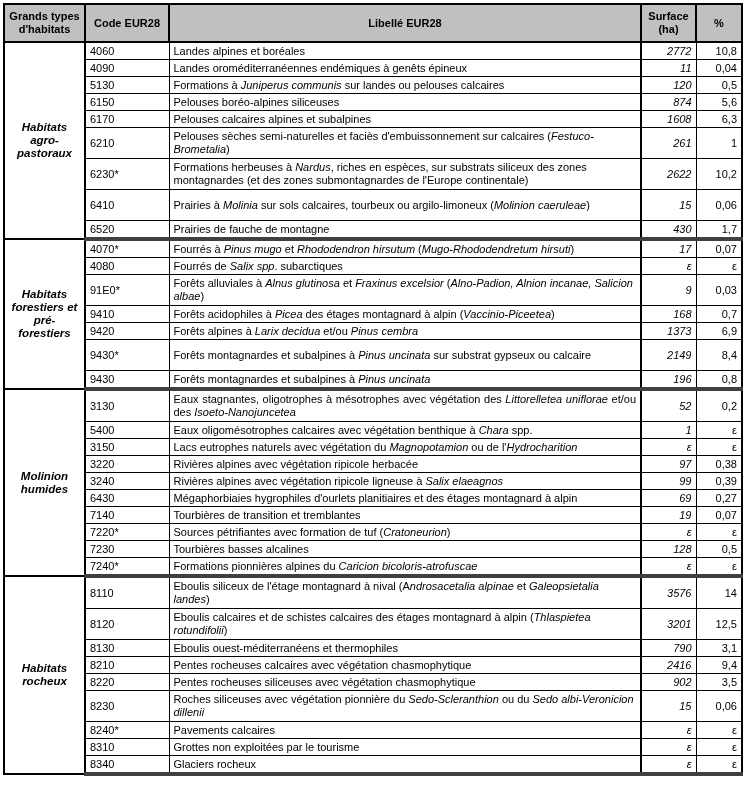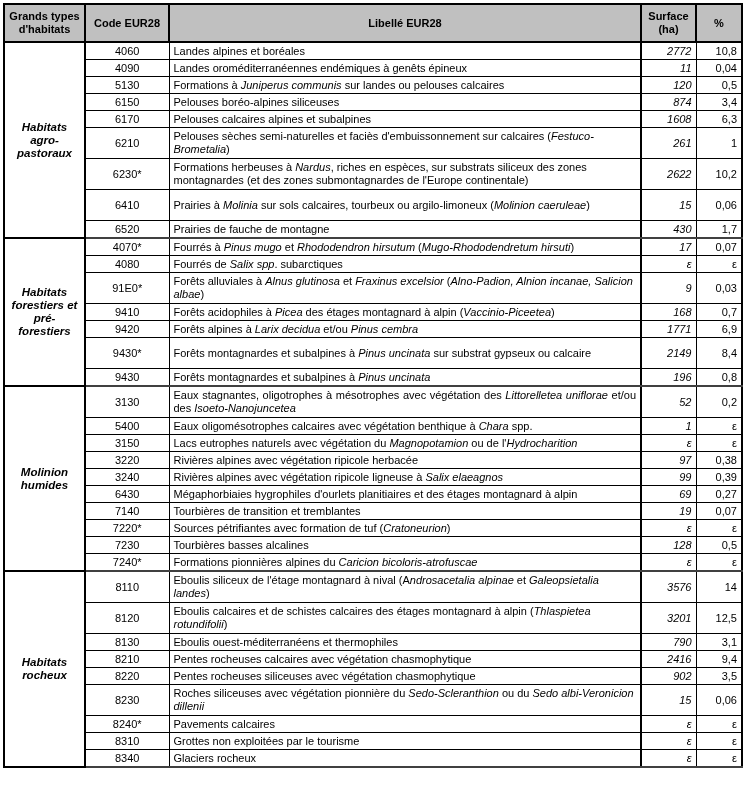--- a/index.html
+++ b/index.html
@@ -26,31 +26,31 @@
     border: 2px solid #000;
   }
   table.hab td.group {
     font-weight: bold;
     text-align: center;
     font-size: 11.5px;
     line-height: 13px;
     border: 2px solid #000;
     font-style: italic;
   }
-  table.hab td.code { text-align: center; }
+  table.hab td.code { }
   table.hab td.lib { text-align: left; }
   table.hab td.lib.justify { text-align: justify; }
   table.hab td.num { text-align: right; padding-right: 4px; }
   table.hab td.surf { border-left: 2px solid #000; font-style: italic; }
   table.hab td.pct { border-right: 2px solid #000; }
   table.hab td.code { border-left: 2px solid #000; }
   tr.single td { height: 14px; }
   tr.double td { height: 28px; }
   tr.gtop td { border-top: 2px solid #000; }
-  tr.gbot td { border-bottom: 2px solid #404040; }
+  tr.gbot td { border-bottom: 4px solid #404040; }
   i { font-style: italic; }
 </style>
 </head>
 <body>
 
 <table class="hab">
   <colgroup>
     <col style="width:81px">
     <col style="width:84px">
     <col style="width:472px">
@@ -83,21 +83,21 @@
       <tr class="single">
         <td class="code">5130</td>
         <td class="lib"><span>Formations à </span><i>Juniperus communis</i><span> sur landes ou pelouses calcaires</span></td>
         <td class="num surf">120</td>
         <td class="num pct">0,5</td>
       </tr>
       <tr class="single">
         <td class="code">6150</td>
         <td class="lib"><span>Pelouses boréo-alpines siliceuses</span></td>
         <td class="num surf">874</td>
-        <td class="num pct">3,4</td>
+        <td class="num pct">5,6</td>
       </tr>
       <tr class="single">
         <td class="code">6170</td>
         <td class="lib"><span>Pelouses calcaires alpines et subalpines</span></td>
         <td class="num surf">1608</td>
         <td class="num pct">6,3</td>
       </tr>
       <tr class="double">
         <td class="code">6210</td>
         <td class="lib"><span>Pelouses sèches semi-naturelles et faciès d'embuissonnement sur calcaires (</span><i>Festuco-Brometalia</i><span>)</span></td>
@@ -143,21 +143,21 @@
       </tr>
       <tr class="single">
         <td class="code">9410</td>
         <td class="lib"><span>Forêts acidophiles à </span><i>Picea</i><span> des étages montagnard à alpin (</span><i>Vaccinio-Piceetea</i><span>)</span></td>
         <td class="num surf">168</td>
         <td class="num pct">0,7</td>
       </tr>
       <tr class="single">
         <td class="code">9420</td>
         <td class="lib"><span>Forêts alpines à </span><i>Larix decidua</i><span> et/ou </span><i>Pinus cembra</i></td>
-        <td class="num surf">1771</td>
+        <td class="num surf">1373</td>
         <td class="num pct">6,9</td>
       </tr>
       <tr class="double">
         <td class="code">9430*</td>
         <td class="lib"><span>Forêts montagnardes et subalpines à </span><i>Pinus uncinata</i><span> sur substrat gypseux ou calcaire</span></td>
         <td class="num surf">2149</td>
         <td class="num pct">8,4</td>
       </tr>
       <tr class="single gbot">
         <td class="code">9430</td>

